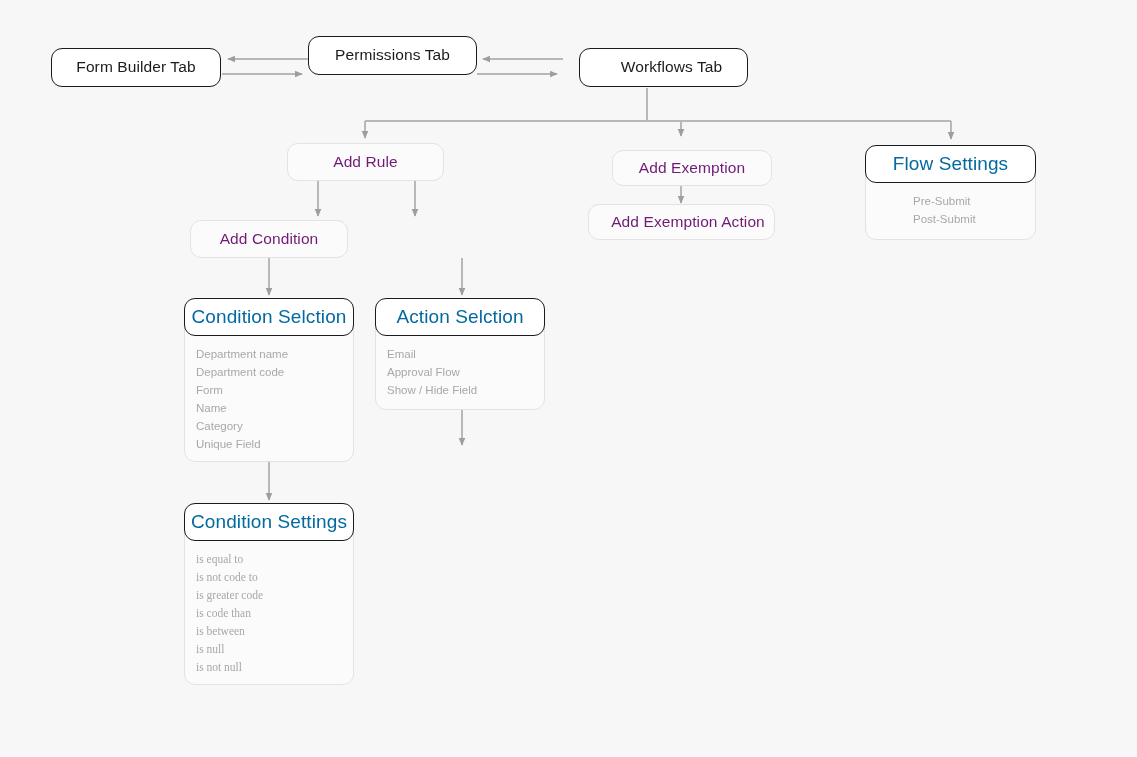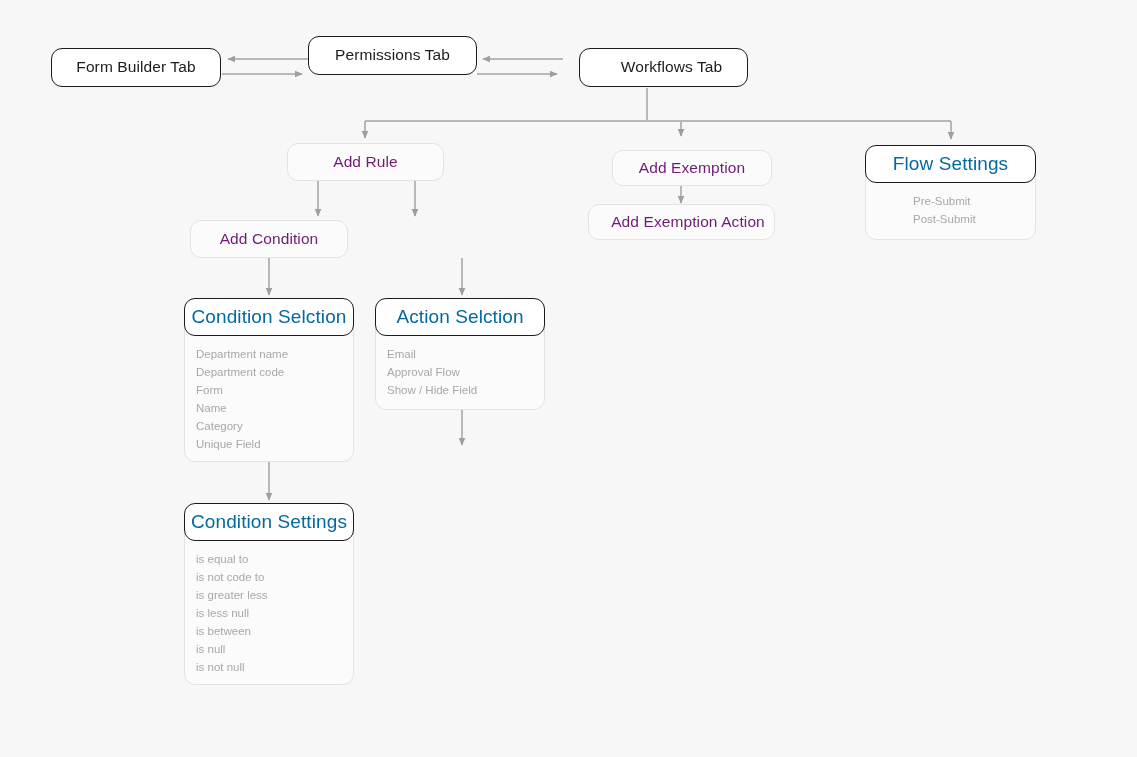--- a/index.html
+++ b/index.html
@@ -201,25 +201,25 @@
       <div class="card-item">Approval Flow</div>
       <div class="card-item">Show / Hide Field</div>
     </div>
     <div class="card-header">
       <span class="card-title">Action Selction</span>
     </div>
   </div>
 
 
   <div class="card" style="left:184px; top:503px; width:170px; height:182px;">
-    <div class="card-body" style="height:168px;">
+    <div class="card-body" style="height:168px;font-family:Liberation Serif, serif;">
       <div class="card-item">is equal to</div>
       <div class="card-item">is not code to</div>
-      <div class="card-item">is greater less</div>
-      <div class="card-item">is less null</div>
+      <div class="card-item">is greater code</div>
+      <div class="card-item">is code than</div>
       <div class="card-item">is between</div>
       <div class="card-item">is null</div>
       <div class="card-item">is not null</div>
     </div>
     <div class="card-header">
       <span class="card-title">Condition Settings</span>
     </div>
   </div>
 
 </div>

